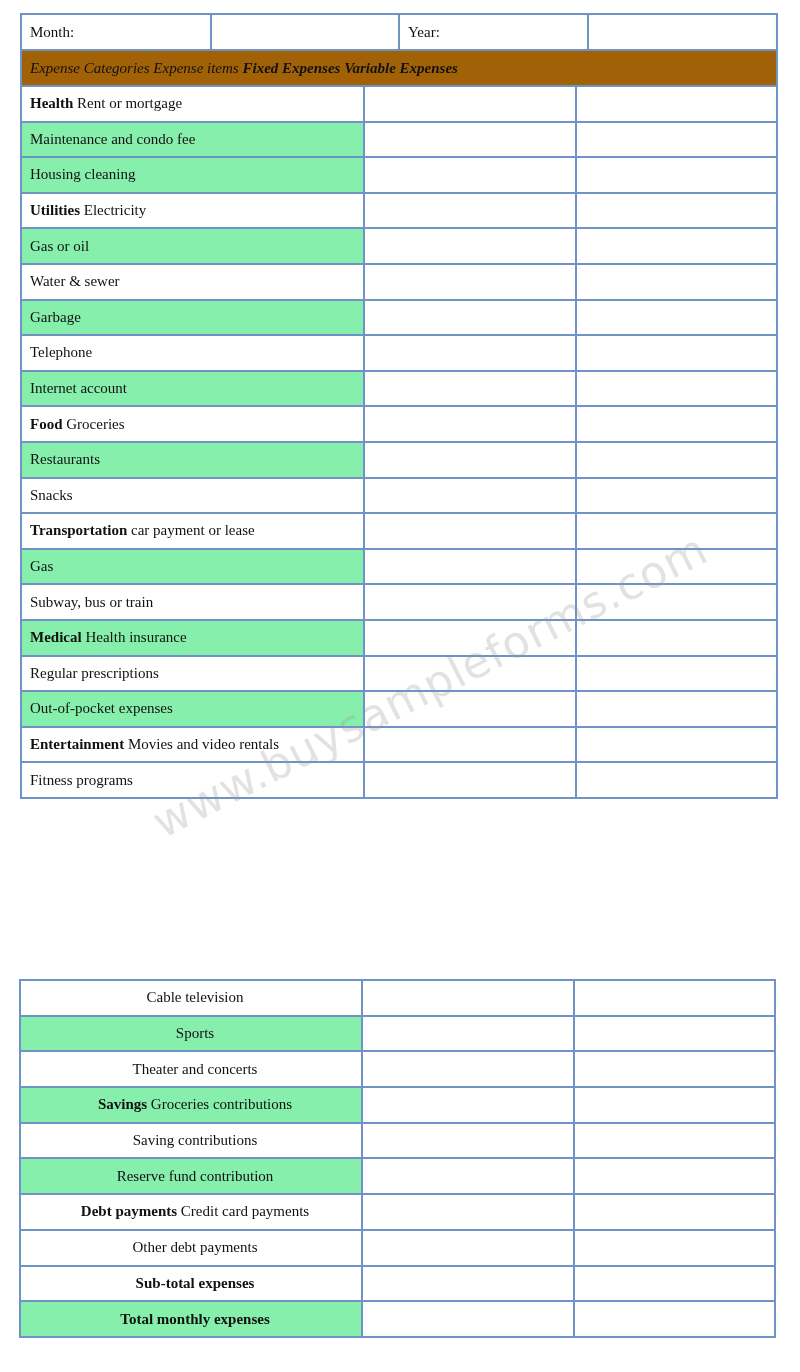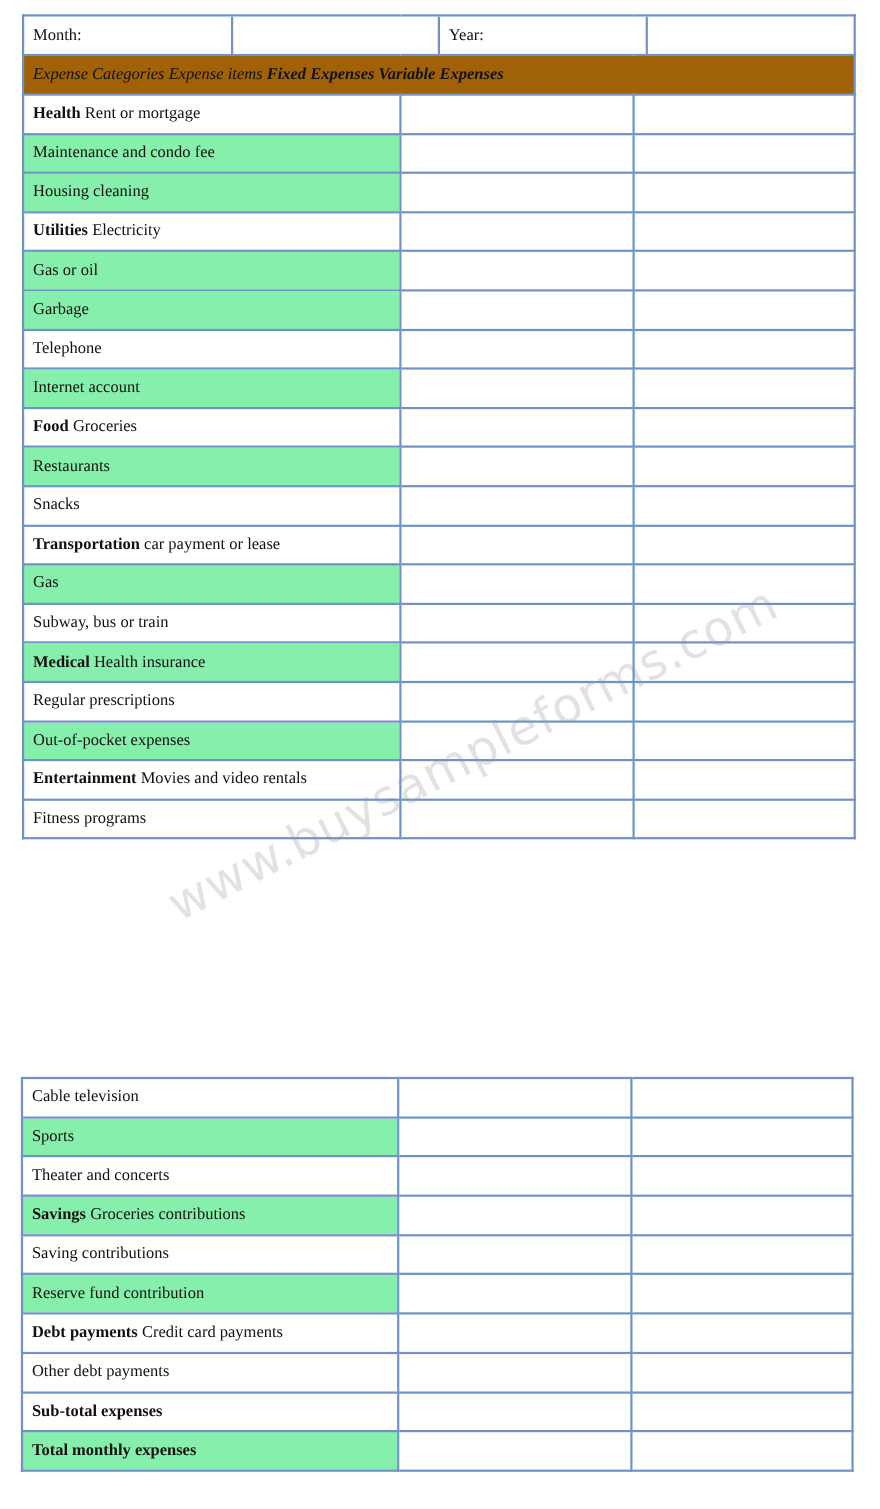--- a/index.html
+++ b/index.html
@@ -2,21 +2,21 @@
 <html><head>
 <meta charset="utf-8">
 <style>
   html, body { margin: 0; padding: 0; background: #ffffff; }
   body { width: 800px; height: 1372px; position: relative; overflow: hidden;
          font-family: "Liberation Serif", "DejaVu Serif", serif; color: #111; }
   .tbl { position: absolute; border-collapse: collapse; table-layout: fixed; }
   .tbl td { border: 2px solid #6f93c7; padding: 0 0 0 8px; font-size: 15px;
             vertical-align: middle; white-space: nowrap; overflow: hidden; }
   #t1 { left: 20px; top: 13px; width: 756px; }
-  #t2 { left: 19px; top: 979px; width: 755px; }
+  #t2 { left: 19px; top: 979px; width: 755px; text-align: center; }
   .title-cell { background: #95b3d7; text-align: center; font-weight: bold;
                 font-size: 19px; height: 34px; padding: 0 !important; }
   .hdr-cell { background: #a16207; font-style: italic; height: 34px; }
   .r td { height: 33.6px; }
   .r2 td { height: 33.7px; }
   .shade { background: #86efac; }
   .blank { background: #ffffff; }
   b { font-weight: bold; }
   .watermark { position: absolute; left: 120px; top: 660px; width: 620px;
                transform: rotate(-27deg); transform-origin: center;
@@ -70,20 +70,25 @@
         <td class="blank"><b>Utilities</b> <span>Electricity</span></td>
         <td></td>
         <td></td>
       </tr>
       <tr class="r">
         <td class="shade"><b></b><span>Gas or oil</span></td>
         <td></td>
         <td></td>
       </tr>
       <tr class="r">
+        <td class="blank"><b></b><span>Water &amp; sewer</span></td>
+        <td></td>
+        <td></td>
+      </tr>
+      <tr class="r">
         <td class="shade"><b></b><span>Garbage</span></td>
         <td></td>
         <td></td>
       </tr>
       <tr class="r">
         <td class="blank"><b></b><span>Telephone</span></td>
         <td></td>
         <td></td>
       </tr>
       <tr class="r">

